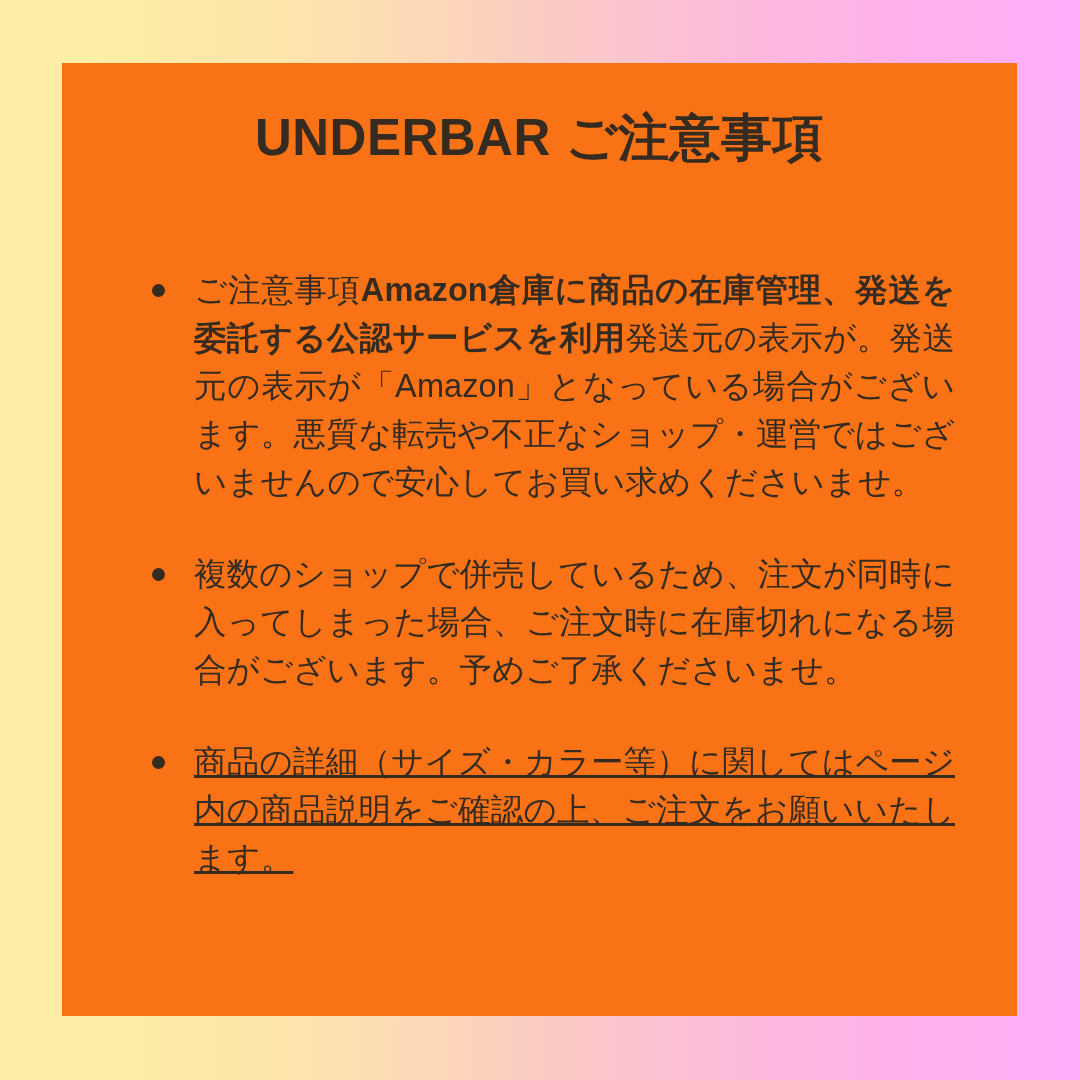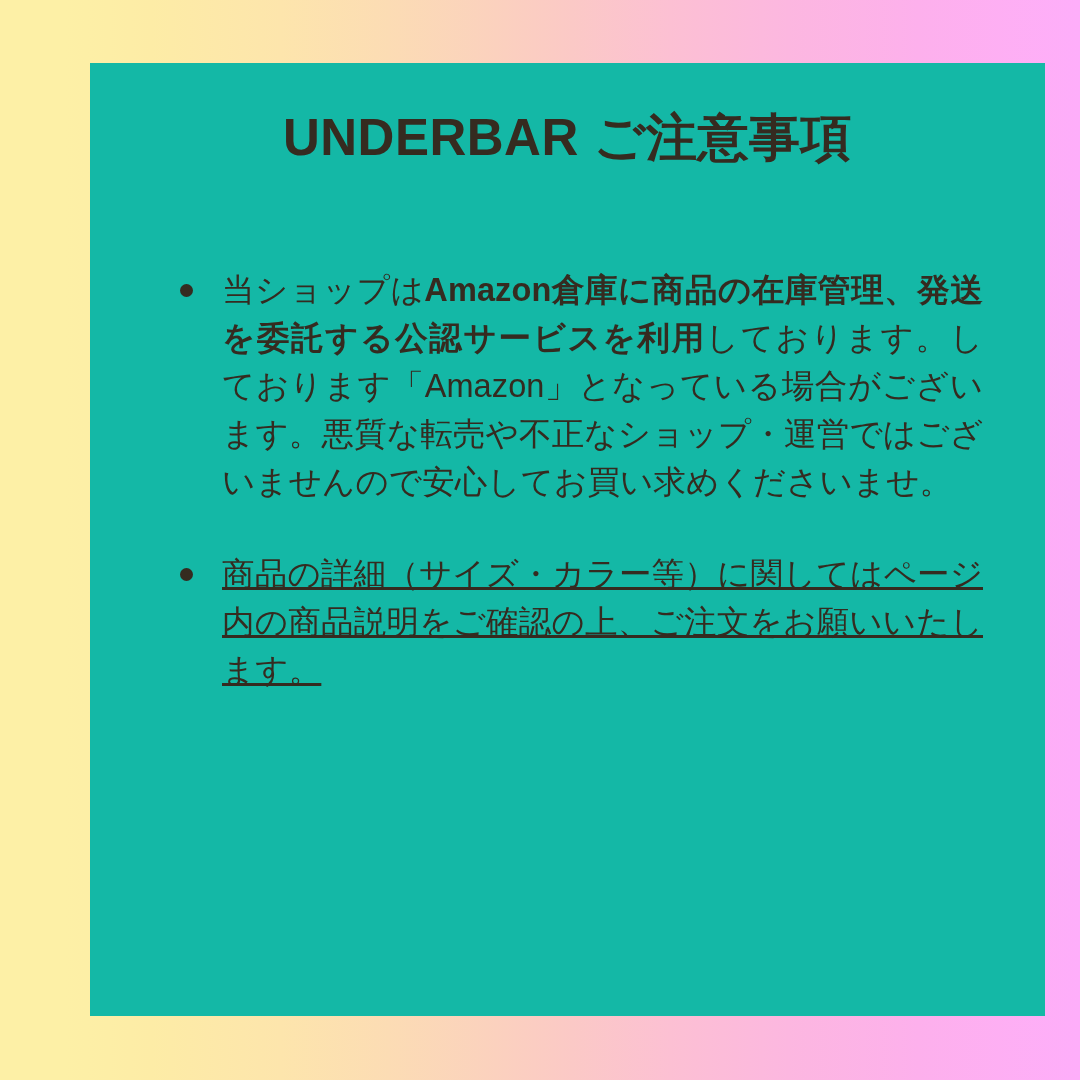--- a/index.html
+++ b/index.html
@@ -42,23 +42,22 @@
         #feaefa 100%);
   }
 
   
   #card {
     position: absolute;
     left: 62px;
     top: 63px;
     width: 955px;
     height: 953px;
-    background: #14b8a6;
+    background: #f97316;
     box-sizing: border-box;
-    margin-left: 28px;
   }
 
   #card-inner {
     position: absolute;
     left: 90px;   
     top: 0;
     width: 803px;
     height: 100%;
   }
 
@@ -132,21 +131,25 @@
   <div id="gradient-bg"></div>
 
   <div id="card">
     <div id="card-inner">
 
       <div id="title">UNDERBAR ご注意事項</div>
 
       <ul id="bullet-list">
           <li class="bullet-item">
             <span class="bullet-marker"></span>
-            <span class="bullet-text"><span>当ショップは</span><b>Amazon倉庫に商品の在庫管理、発送を委託する公認サービスを利用</b><span>しております。しております「Amazon」となっている場合がございます。悪質な転売や不正なショップ・運営ではございませんので安心してお買い求めくださいませ。</span></span>
+            <span class="bullet-text"><span>ご注意事項</span><b>Amazon倉庫に商品の在庫管理、発送を委託する公認サービスを利用</b><span>発送元の表示が。発送元の表示が「Amazon」となっている場合がございます。悪質な転売や不正なショップ・運営ではございませんので安心してお買い求めくださいませ。</span></span>
+          </li>
+          <li class="bullet-item">
+            <span class="bullet-marker"></span>
+            <span class="bullet-text"><span>複数のショップで併売しているため、注文が同時に入ってしまった場合、ご注文時に在庫切れになる場合がございます。予めご了承くださいませ。</span></span>
           </li>
           <li class="bullet-item">
             <span class="bullet-marker"></span>
             <span class="bullet-text"><span>商品の詳細（サイズ・カラー等）に関してはページ内の商品説明をご確認の上、ご注文をお願いいたします。</span></span>
           </li>
         </ul>
 
     </div>
   </div>
 

